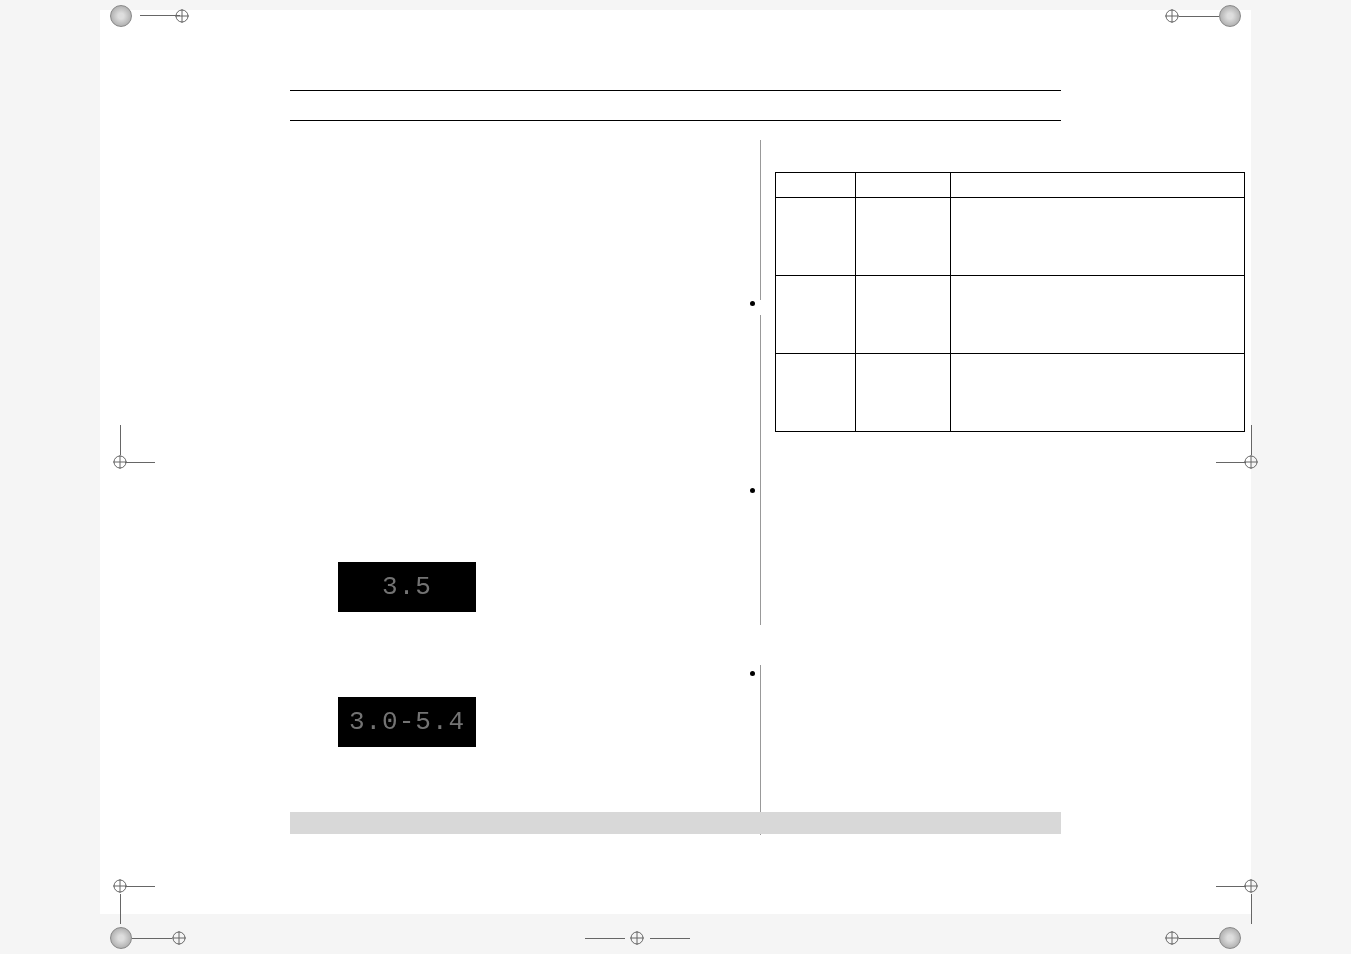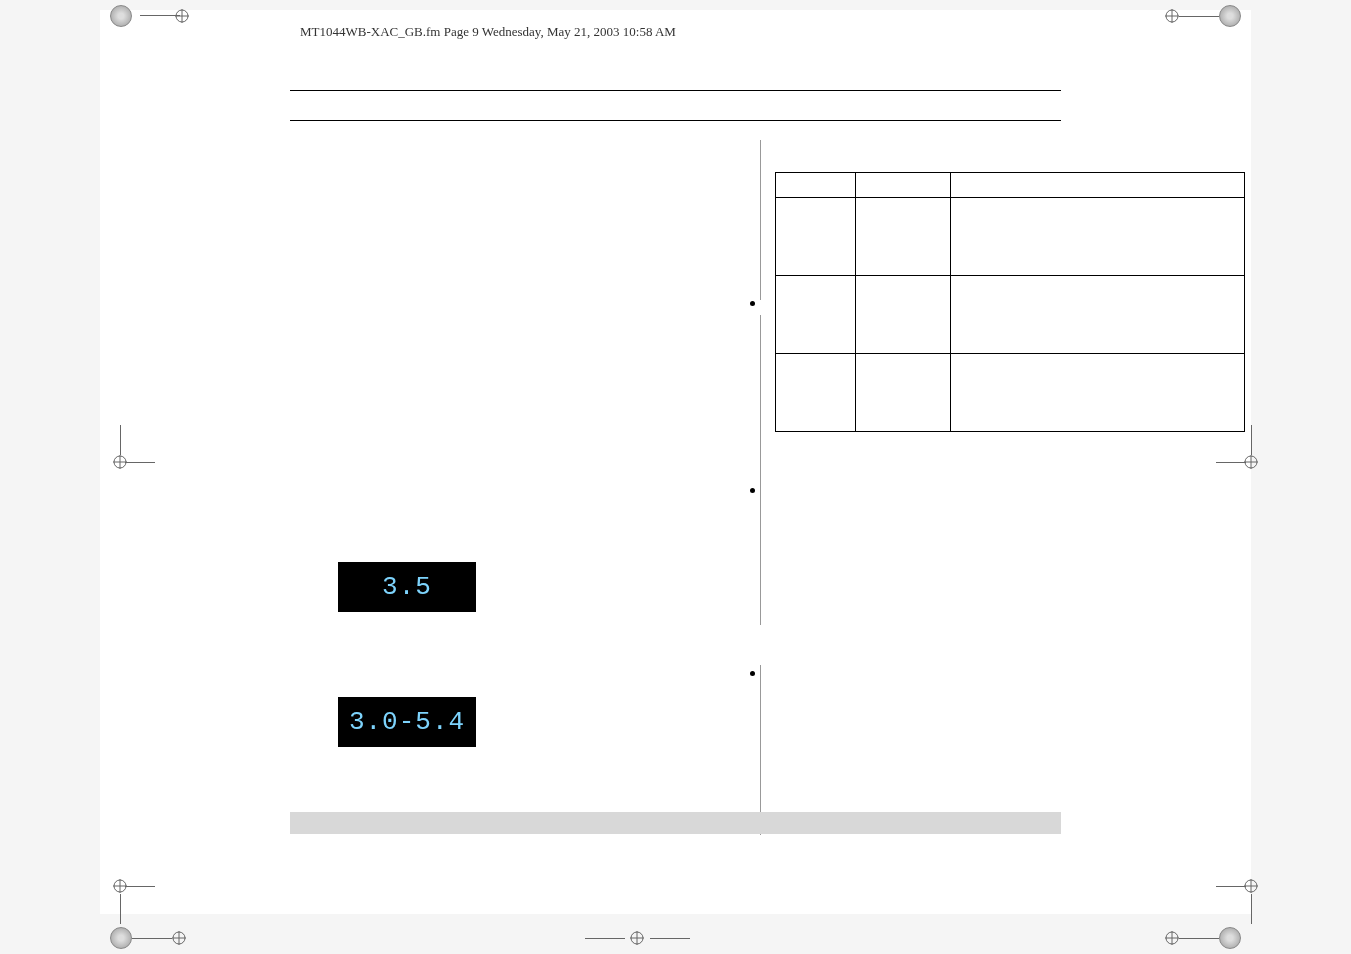--- a/index.html
+++ b/index.html
@@ -129,21 +129,21 @@
       left: 238px;
     }
     .display2 {
       top: 687px;
       left: 238px;
     }
     .segment-text {
       font-family: 'Courier New', monospace;
       font-size: 26px;
       letter-spacing: 1px;
-      color: #7dd3fc;
+      color: #737373;
       position: relative;
     }
     .footer-bar {
       position: absolute;
       bottom: 80px;
       left: 190px;
       right: 190px;
       height: 22px;
       background: #d8d8d8;
     }
@@ -180,21 +180,20 @@
     }
     .reg-svg {
       width: 14px;
       height: 14px;
     }
   </style>
 </head>
 <body>
 
 <div class="page">
-  <div class="header-text">MT1044WB-XAC_GB.fm  Page 9  Wednesday, May 21, 2003  10:58 AM</div>
 
   <div class="header-line-outer"></div>
   <div class="header-line-inner"></div>
 
   <div class="column-divider-top"></div>
   <div class="column-divider-mid"></div>
   <div class="column-divider-bot"></div>
 
   <div class="bullet1"></div>
   <div class="bullet2"></div>

